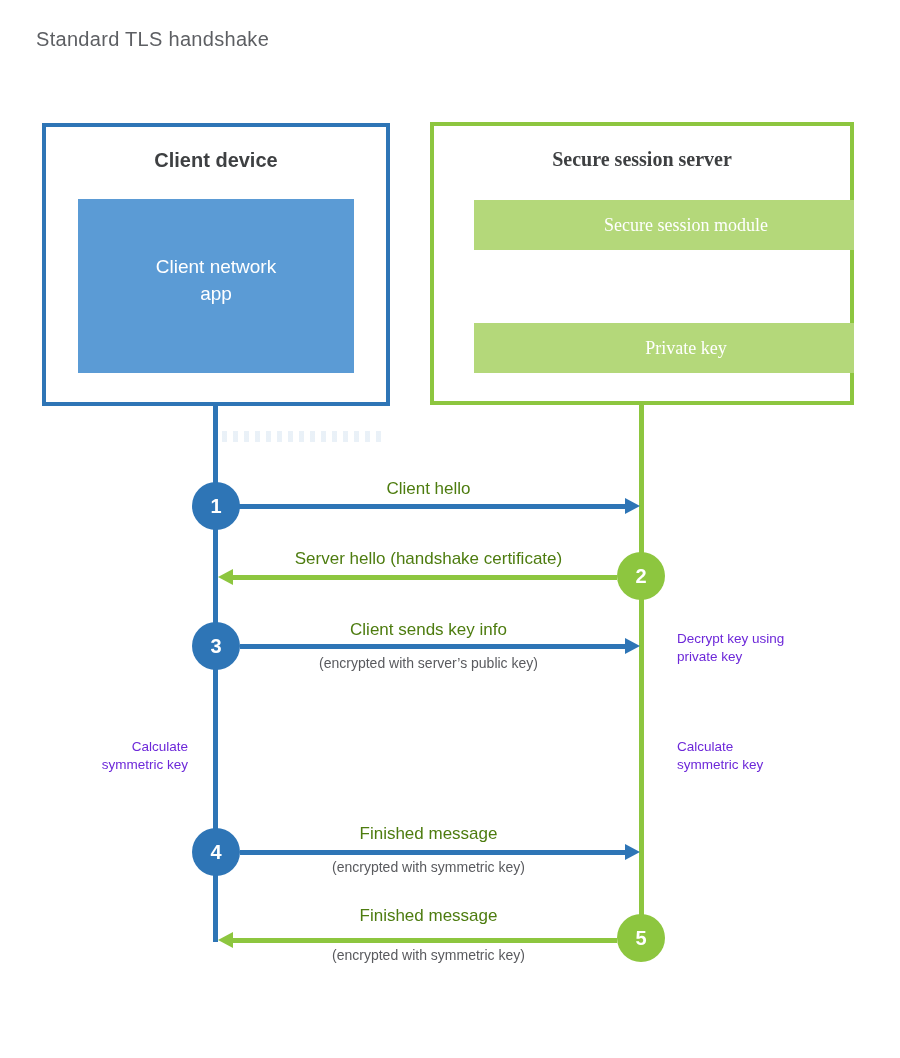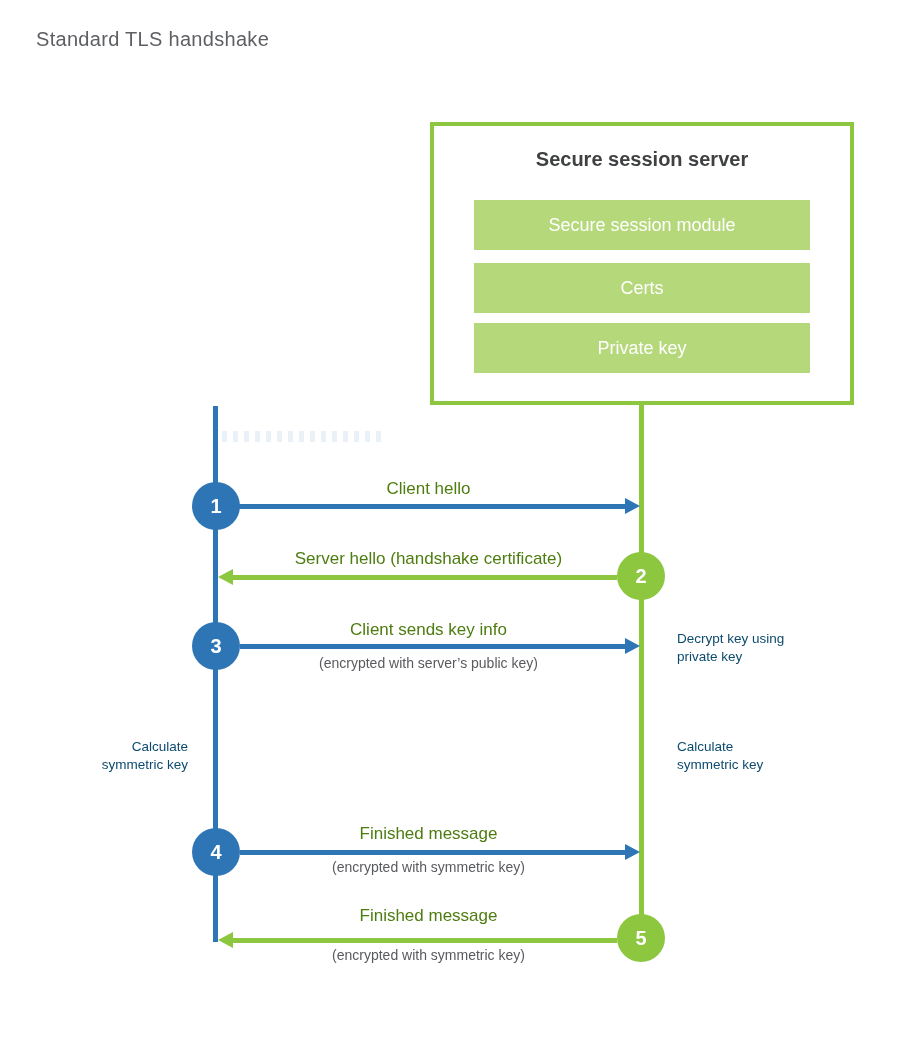--- a/index.html
+++ b/index.html
@@ -11,35 +11,35 @@
     overflow:hidden;
   }
   .title{
     position:absolute;left:36px;top:28px;margin:0;
     font-size:20px;font-weight:300;letter-spacing:.3px;
     color:#5d5f63;
   }
   
   .box{position:absolute;background:#ffffff;box-sizing:border-box;}
   .client-box{left:42px;top:123px;width:348px;height:283px;border:4px solid #2e75b6;}
-  .server-box{left:430px;top:122px;width:424px;height:283px;border:4px solid #8dc63f;}
+  .server-box{left:430px;top:122px;width:424px;height:283px;border:4px solid #8dc63f;font-family:Liberation Serif, serif;}
   .box-header{
     position:absolute;left:0;top:22px;width:100%;
     text-align:center;font-size:20px;font-weight:700;color:#3e4042;
   }
   .client-app{
     position:absolute;left:32px;top:72px;width:276px;height:174px;
     background:#5b9bd5;display:flex;align-items:center;justify-content:center;
     text-align:center;color:#ffffff;font-size:19px;line-height:27px;
     padding-bottom:12px;box-sizing:border-box;white-space:pre-line;
   }
   .server-bar{
     position:absolute;left:40px;width:336px;height:50px;
     background:#b4d87a;display:flex;align-items:center;justify-content:center;
-    color:#ffffff;font-size:18px;
+    color:#ffffff;font-size:18px;padding-left:44px;
   }
   .bar1{top:74px;} .bar2{top:137px;} .bar3{top:197px;}
   
   .lifeline{position:absolute;width:5px;}
   .lifeline.blue{left:213px;top:406px;height:536px;background:#2e75b6;}
   .lifeline.green{left:639px;top:405px;height:511px;background:#8dc63f;}
   .dash-artifact{
     position:absolute;left:222px;top:431px;width:162px;height:11px;
     background:repeating-linear-gradient(90deg,rgba(46,117,182,.10) 0 5px,rgba(0,0,0,0) 5px 11px);
   }
@@ -79,39 +79,43 @@
     font-size:17px;color:#4d7c0f;
   }
   .msg-sub{
     position:absolute;left:216px;width:425px;text-align:center;
     font-size:14px;color:#595a5e;
   }
   .t1{top:479px;} .t2{top:549px;} .t3{top:620px;} .s3{top:655px;}
   .t4{top:824px;} .s4{top:859px;} .t5{top:906px;} .s5{top:947px;}
   
   .note{
-    position:absolute;font-size:13.5px;line-height:17.5px;color:#0c4a6e;
+    position:absolute;font-size:13.5px;line-height:17.5px;color:#6d28d9;
     white-space:pre-line;
   }
   .note-decrypt{left:677px;top:630px;}
   .note-calc-left{left:60px;top:738px;width:128px;text-align:right;}
   .note-calc-right{left:677px;top:738px;}
 </style>
 </head>
 <body>
 
 <div class="canvas">
 
   <h1 class="title">Standard TLS handshake</h1>
 
+  <div class="box client-box">
+    <div class="box-header">Client device</div>
+    <div class="client-app">Client network
+app</div>
+  </div>
 
   <div class="box server-box">
     <div class="box-header">Secure session server</div>
     <div class="server-bar bar1">Secure session module</div>
-    <div class="server-bar bar2">Certs</div>
     <div class="server-bar bar3">Private key</div>
   </div>
 
   <div class="lifeline blue"></div>
   <div class="lifeline green"></div>
   <div class="dash-artifact"></div>
 
   <div class="line blue l1"></div>
   <div class="head right h1"></div>
   <div class="msg-label t1">Client hello</div>

